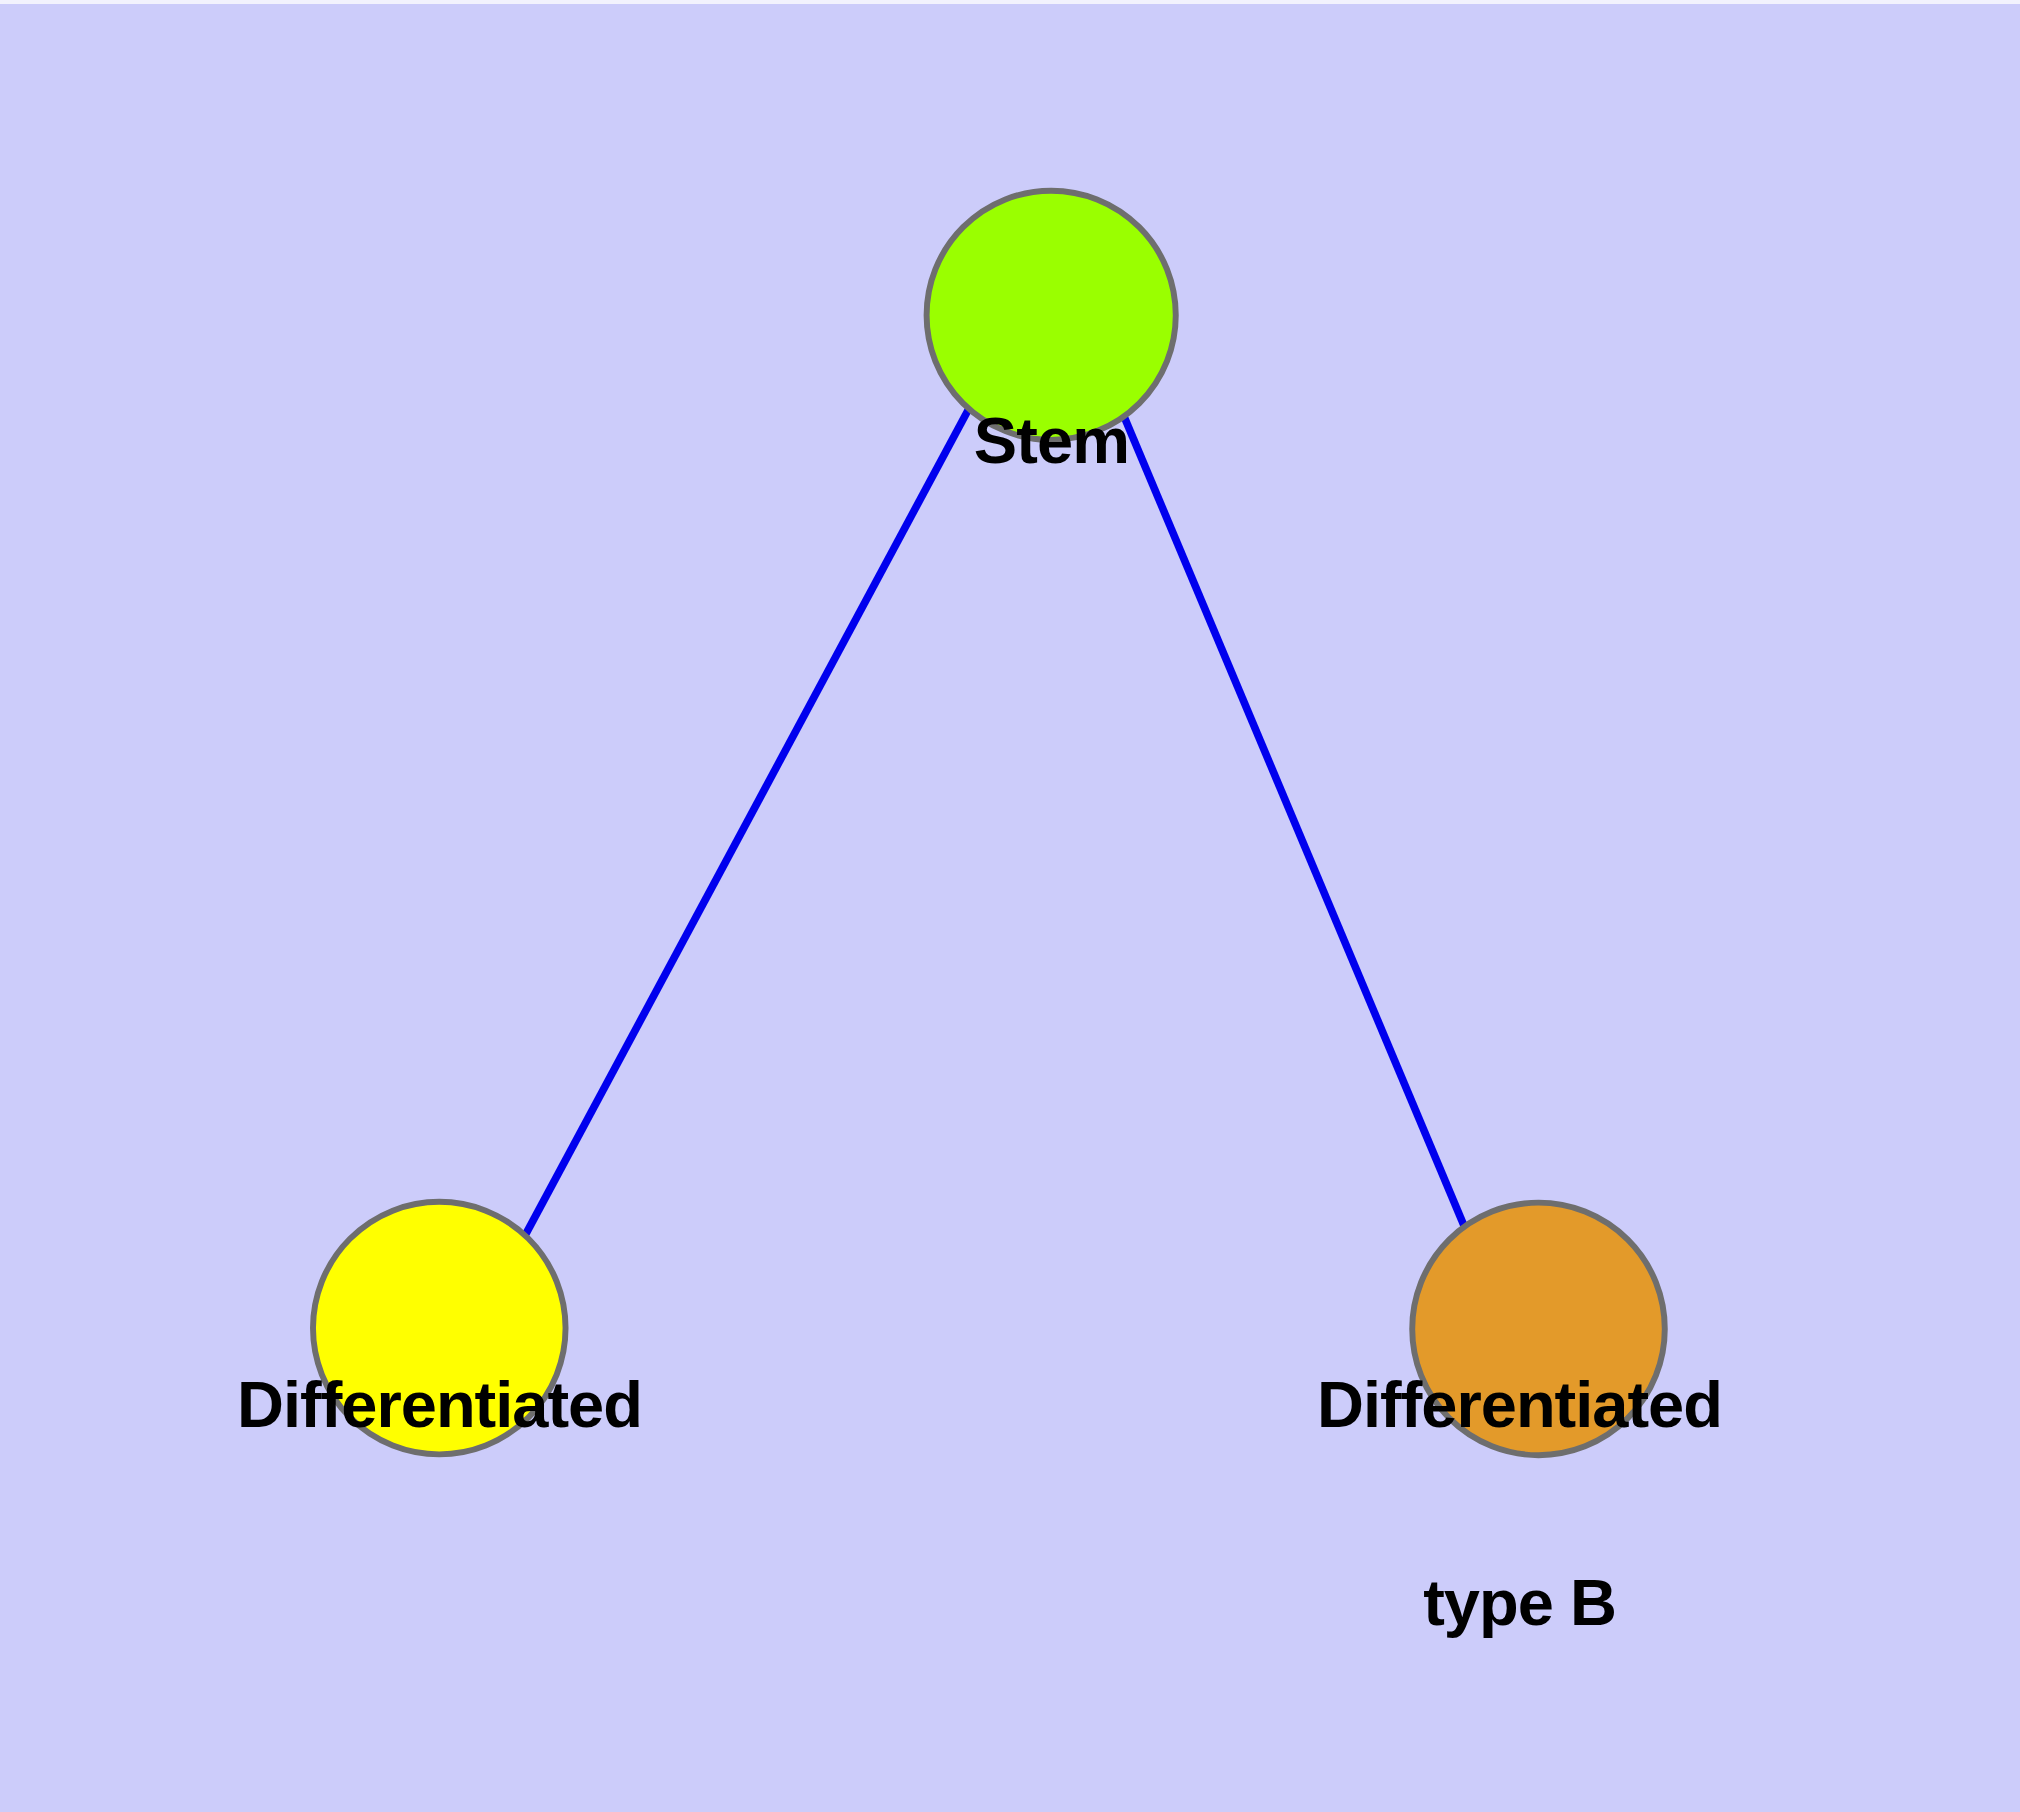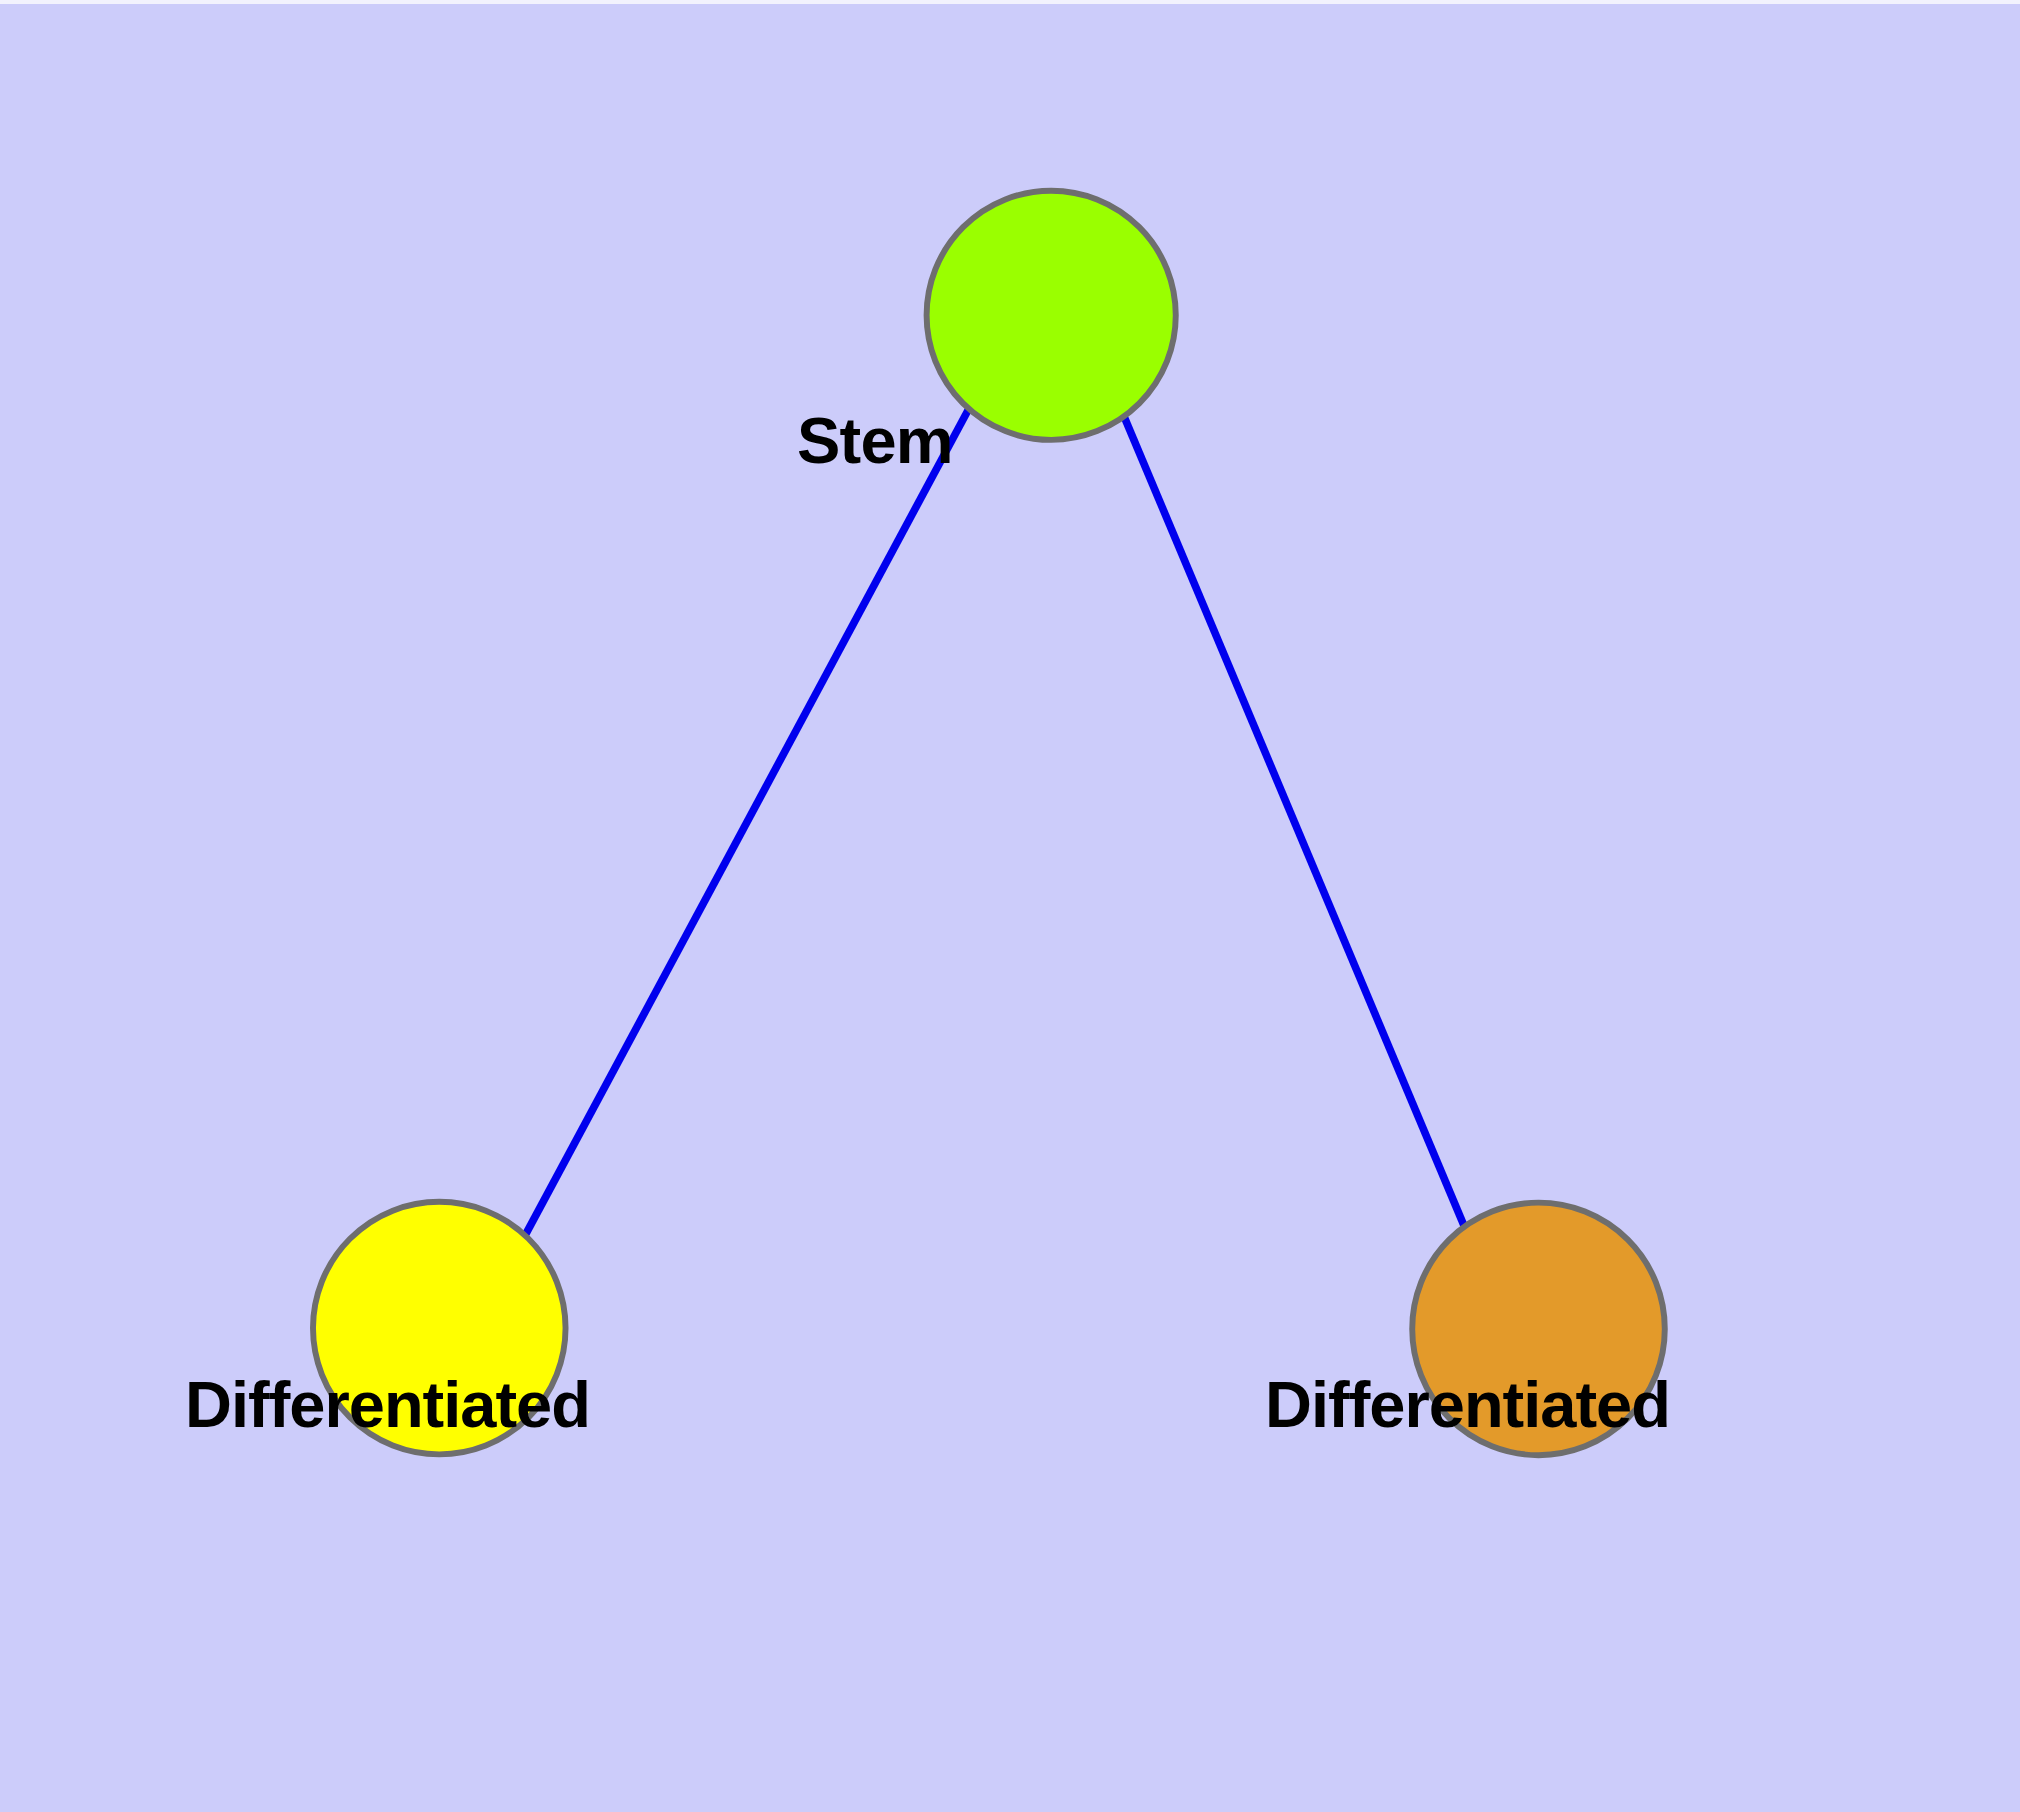--- a/index.html
+++ b/index.html
@@ -32,20 +32,21 @@
   }
   svg.graph {
     position: absolute;
     left: 0;
     top: 0;
     width: 2021px;
     height: 1812px;
   }
   .node-label {
     position: absolute;
+    text-align: center;
     color: #000000;
     font-weight: bold;
     line-height: 1.02;
     white-space: pre;
     pointer-events: none;
     -webkit-font-smoothing: antialiased;
   }
   .label-stem {
     left: 797px;
     top: 275px;
@@ -91,16 +92,17 @@
   <div class="node-label label-stem">
     <div>Stem</div>
   </div>
 
   <div class="node-label label-a">
     <div>Differentiated</div>
   </div>
 
   <div class="node-label label-b">
     <div>Differentiated</div>
+    <div>type B</div>
   </div>
 
 </div>
 
 
 </body></html>

